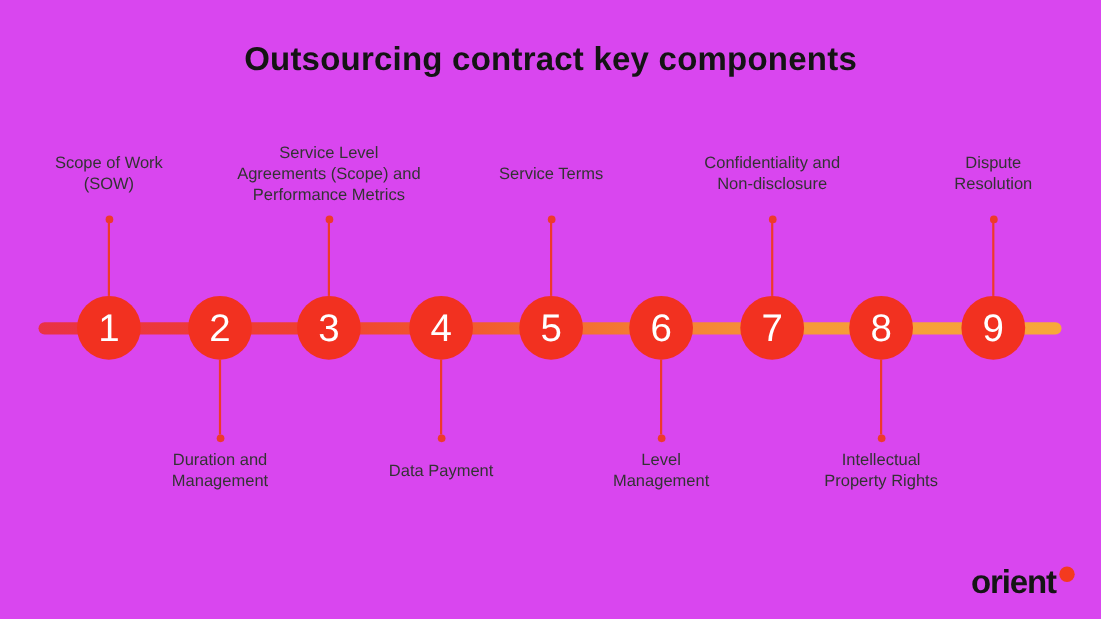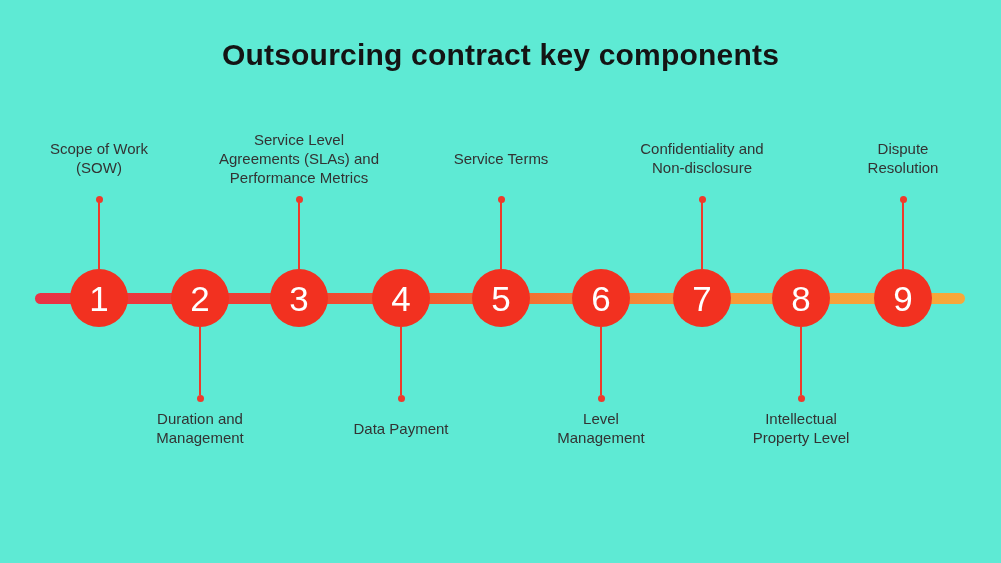--- a/index.html
+++ b/index.html
@@ -6,21 +6,21 @@
   html, body { width: 1001px; height: 563px; }
   body {
     font-family: "Liberation Sans", "DejaVu Sans", sans-serif;
     background: #f1f0ee;
     overflow: hidden;
   }
   .stage {
     position: relative;
     width: 1001px;
     height: 563px;
-    background: #5eead4;
+    background: #d946ef;
   }
   .title {
     position: absolute;
     top: 38px;
     left: 0;
     width: 100%;
     text-align: center;
     font-size: 30px;
     font-weight: 700;
     letter-spacing: 0.2px;
@@ -135,21 +135,21 @@
 Management</div>
     <div class="dot"></div>
     <div class="connector"></div>
     <div class="circle">
         <span>2</span>
       </div>
   </div>
 
   <div class="item top" style="left:299px">
     <div class="label">Service Level
-Agreements (SLAs) and
+Agreements (Scope) and
 Performance Metrics</div>
     <div class="dot"></div>
     <div class="connector"></div>
     <div class="circle">
         <span>3</span>
       </div>
   </div>
 
   <div class="item bottom" style="left:401px">
     <div class="label">Data Payment</div>
@@ -184,32 +184,36 @@
 Non-disclosure</div>
     <div class="dot"></div>
     <div class="connector"></div>
     <div class="circle">
         <span>7</span>
       </div>
   </div>
 
   <div class="item bottom" style="left:801px">
     <div class="label">Intellectual
-Property Level</div>
+Property Rights</div>
     <div class="dot"></div>
     <div class="connector"></div>
     <div class="circle">
         <span>8</span>
       </div>
   </div>
 
   <div class="item top" style="left:903px">
     <div class="label">Dispute
 Resolution</div>
     <div class="dot"></div>
     <div class="connector"></div>
     <div class="circle">
         <span>9</span>
       </div>
   </div>
 
+  <div class="brand">
+    <span class="wordmark">orient</span>
+    <span class="brand-dot"></span>
+  </div>
 
 </div>
 
 </body></html>

